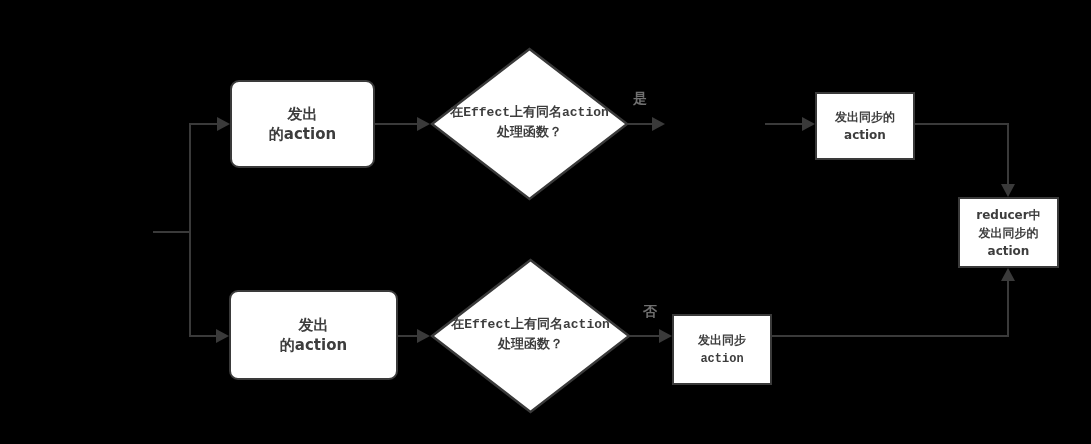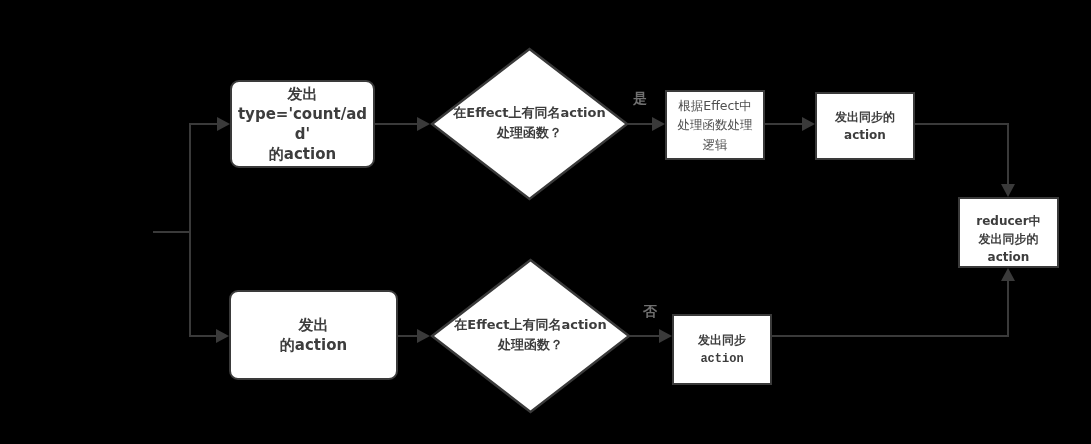--- a/index.html
+++ b/index.html
@@ -9,21 +9,21 @@
   }
   .box {
     position:absolute; background:#ffffff; border:2.5px solid #3a3a3a;
     box-sizing:border-box; display:flex; align-items:center; justify-content:center;
     text-align:center; color:#3d3d3d; font-weight:bold;
   }
   .lines { width:100%; padding:0 2px; }
   .line { display:block; }
   .break-all { word-break:break-all; }
   .regular { font-weight:normal; color:#4f4f4f; }
-  .diamond-wrap { position:absolute; }
+  .diamond-wrap { position:absolute;font-family:Liberation Mono, monospace; }
   .diamond-wrap svg { position:absolute; left:0; top:0; width:100%; height:100%; }
   .diamond-shape { fill:#ffffff; stroke:#3a3a3a; stroke-width:2.5; }
   .diamond-label {
     position:absolute; left:0; right:0; top:50%; transform:translateY(-52%);
     text-align:center; color:#3d3d3d; font-weight:bold; font-size:13px; line-height:1.55;
   }
   .h-line { position:absolute; height:2px; background:#3a3a3a; }
   .v-line { position:absolute; width:2px; background:#3a3a3a; }
   .arrow-right { position:absolute; width:0; height:0;
     border-top:7px solid transparent; border-bottom:7px solid transparent; border-left:13px solid #3a3a3a; }
@@ -38,51 +38,43 @@
 </style>
 </head>
 <body>
 
 <div class="canvas">
 
 
   <div class="box fs15" style="left:230px; top:80px; width:145px; height:88px;">
     <div class="lines">
       <span class="line">发出</span>
-      <span class="line break-all">type='count/add'</span>
       <span class="line">的action</span>
     </div>
   </div>
 
   <div class="diamond-wrap" style="left:430px; top:47px; width:199px; height:154px;">
     <svg viewBox="0 0 199 154">
       <polygon class="diamond-shape" points="99.5,2 197,77 99.5,152 2,77"></polygon>
     </svg>
     <div class="diamond-label">
       <span class="line">在Effect上有同名action</span>
       <span class="line">处理函数？</span>
     </div>
   </div>
 
-  <div class="box fs13 regular" style="left:665px; top:90px; width:100px; height:70px;">
-    <div class="lines">
-      <span class="line">根据Effect中</span>
-      <span class="line">处理函数处理</span>
-      <span class="line">逻辑</span>
-    </div>
-  </div>
 
   <div class="box fs14" style="left:815px; top:92px; width:100px; height:68px;">
     <div class="lines">
       <span class="line">发出同步的</span>
       <span class="line">action</span>
     </div>
   </div>
 
-  <div class="box fs14" style="left:958px; top:197px; width:101px; height:71px;align-items:flex-end;">
+  <div class="box fs14" style="left:958px; top:197px; width:101px; height:71px;">
     <div class="lines">
       <span class="line">reducer中</span>
       <span class="line">发出同步的</span>
       <span class="line">action</span>
     </div>
   </div>
 
   <div class="box fs15" style="left:229px; top:290px; width:169px; height:90px;">
     <div class="lines">
       <span class="line">发出</span>

